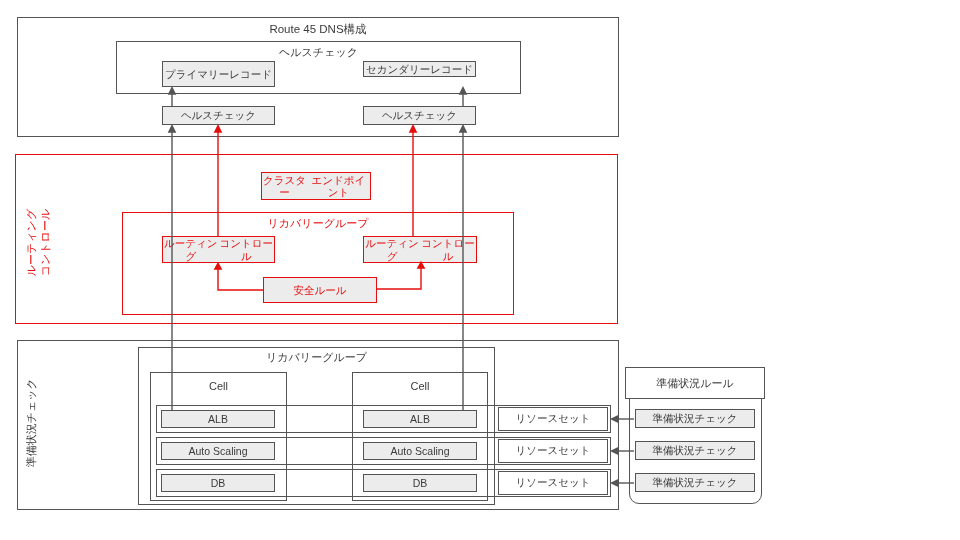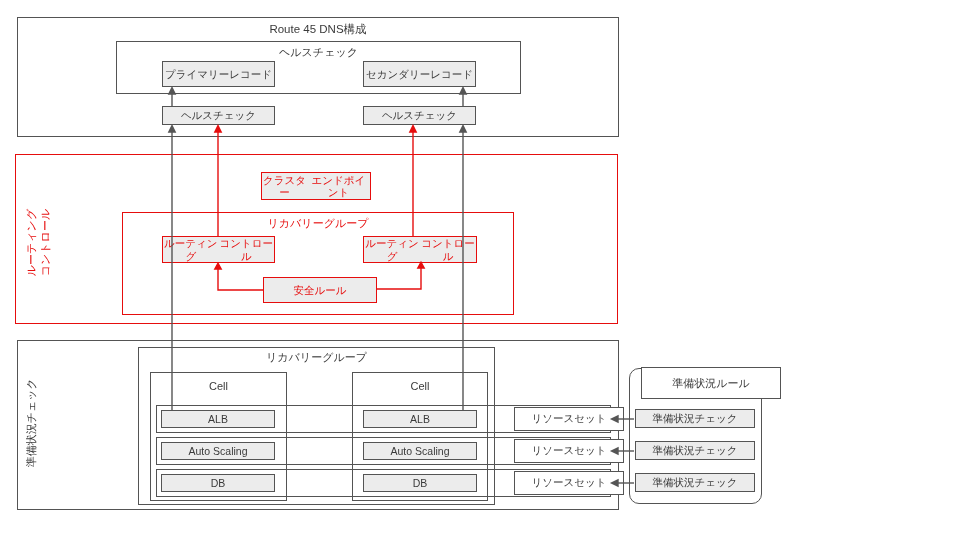--- a/index.html
+++ b/index.html
@@ -15,21 +15,21 @@
   .frame-red{border:1.3px solid #e60d0d;background:transparent;}
   .node{
     border:1.3px solid #545454;background:#ececec;
     display:flex;flex-direction:row;align-items:center;justify-content:center;
     font-size:10.5px;line-height:12.5px;text-align:center;
   }
   .node-red{border:1.3px solid #e60d0d;color:#e60d0d;}
   .whitebox{
     border:1.3px solid #545454;background:#ffffff;
     display:flex;align-items:center;justify-content:center;
-    font-size:10.5px;text-align:center;margin-left:16px;
+    font-size:10.5px;text-align:center;
   }
   .caption{
     position:absolute;left:0;right:0;text-align:center;
     font-size:11px;line-height:14px;
   }
   .caption-red{color:#e60d0d;}
   .vlabel{
     display:flex;align-items:center;justify-content:center;
   }
   .vlabel > div{
@@ -50,21 +50,21 @@
   <div class="abs sec" style="left:17px;top:17px;width:602px;height:120px"></div>
   <div class="caption" style="top:22px;left:17px;width:602px;font-size:11.5px">Route 45 DNS構成</div>
 
   <div class="abs frame" style="left:116px;top:41px;width:405px;height:53px"></div>
   <div class="caption" style="top:45px;left:116px;width:405px">ヘルスチェック</div>
 
   <div class="abs node" style="left:162px;top:61px;width:113px;height:26px">
     <div>プライマリー</div>
     <div>レコード</div>
   </div>
-  <div class="abs node" style="left:363px;top:61px;width:113px;height:26px">
+  <div class="abs node" style="left:363px;top:61px;width:113px;height:16px">
     <div>セカンダリー</div>
     <div>レコード</div>
   </div>
 
   <div class="abs node" style="left:162px;top:106px;width:113px;height:19px">
     <div>ヘルスチェック</div>
   </div>
   <div class="abs node" style="left:363px;top:106px;width:113px;height:19px">
     <div>ヘルスチェック</div>
   </div>

